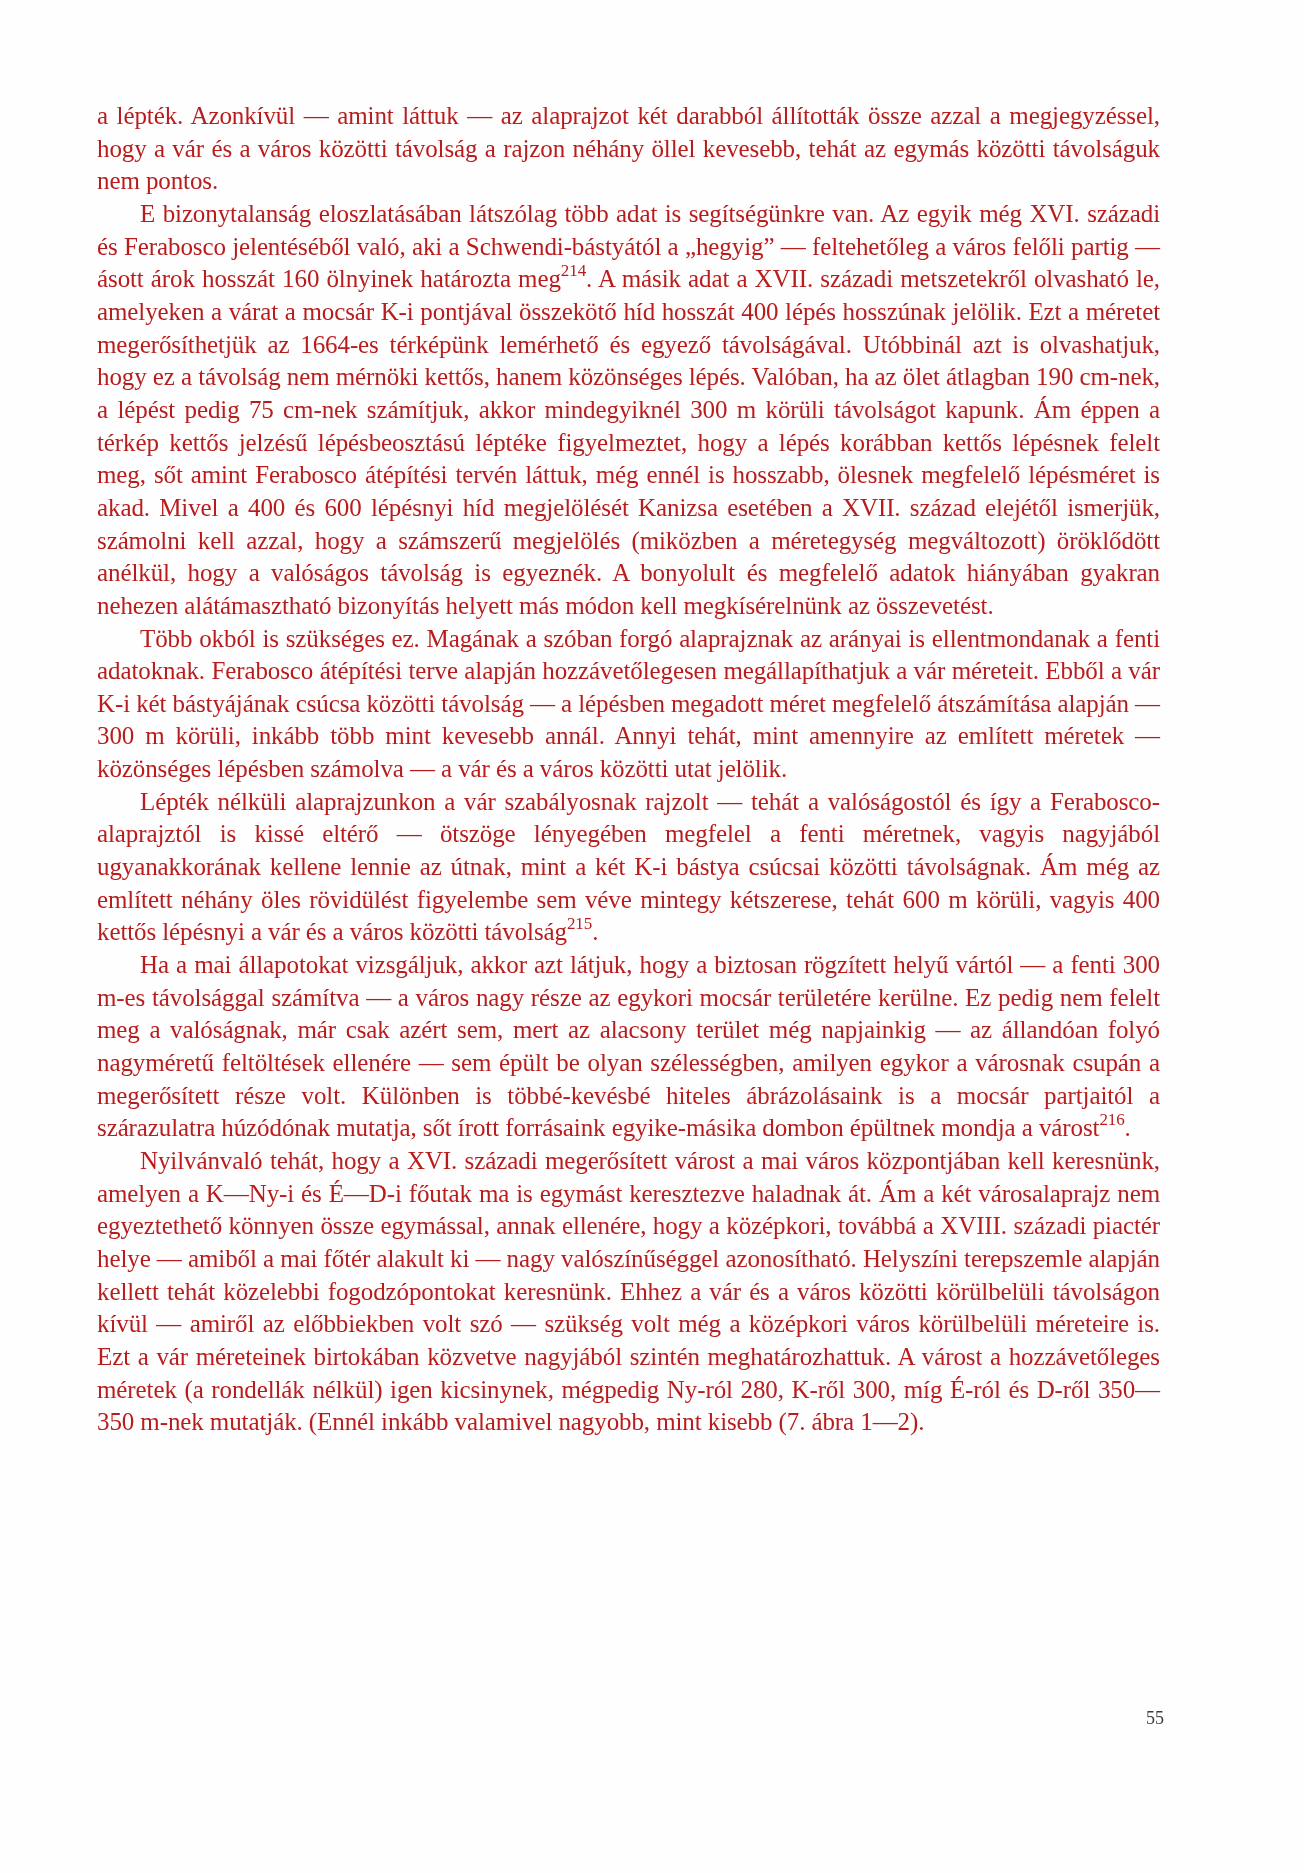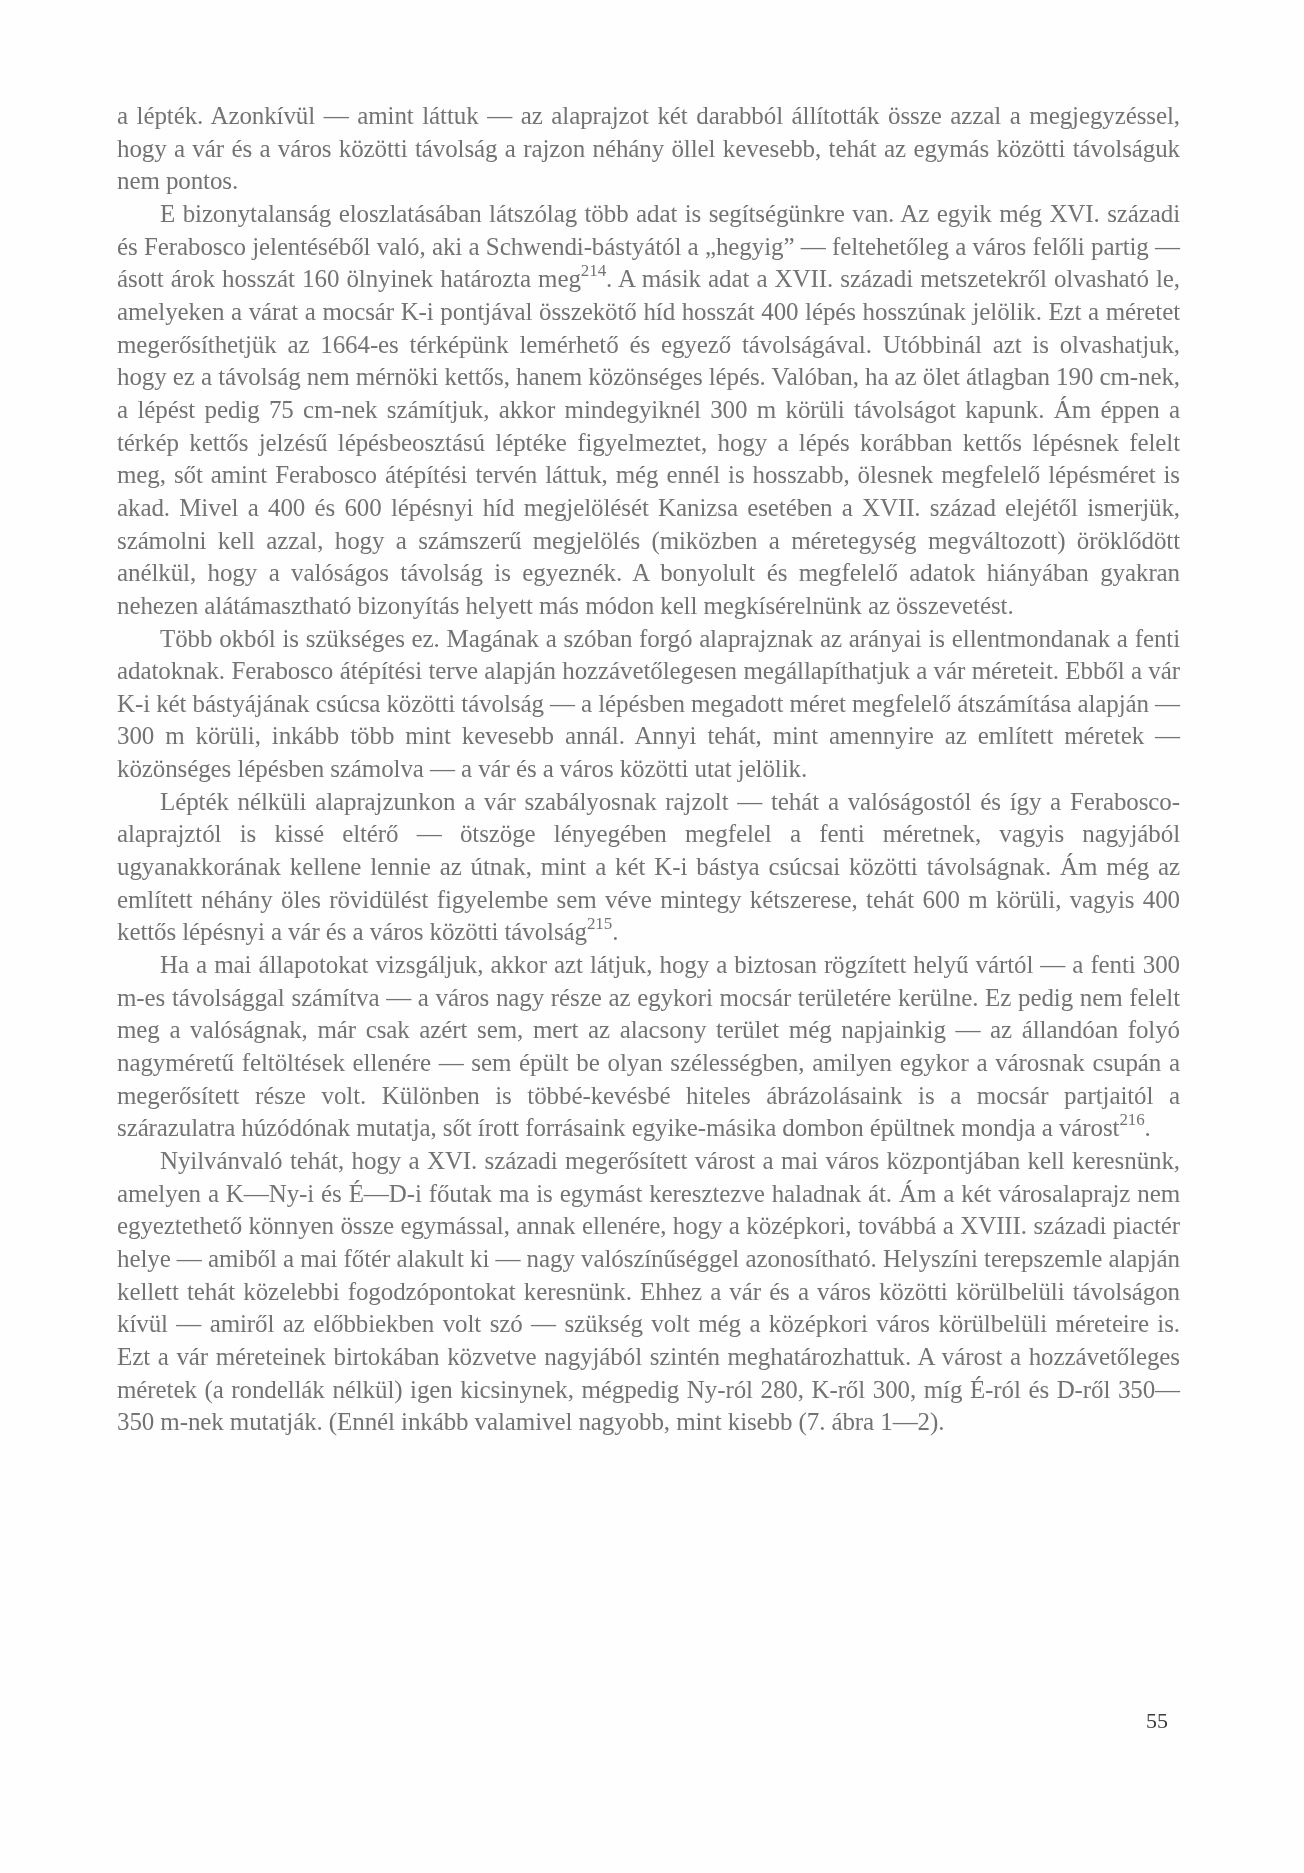--- a/index.html
+++ b/index.html
@@ -15,27 +15,27 @@
   }
   .page {
     position: absolute;
     left: 0; top: 0;
     width: 1304px;
     height: 1873px;
     background: #fefefe;
   }
   .text-column {
     position: absolute;
-    left: 117px;
+    left: 97px;
     top: 100px;
     width: 1063px;
     font-family: "Liberation Serif", "DejaVu Serif", serif;
     font-size: 25px;
     line-height: 32.65px;
-    color: #737373;
+    color: #b91c1c;
     text-align: justify;
     hyphens: manual;
     letter-spacing: -0.1px;
   }
   .text-column p {
     margin: 0;
     text-indent: 43px;
   }
   .text-column p.cont {
     text-indent: 0;
@@ -43,21 +43,21 @@
   .text-column sup {
     font-size: 17px;
     line-height: 0;
     vertical-align: 11px;
   }
   .page-number {
     position: absolute;
     left: 1146px;
     top: 1708px;
     font-family: "Liberation Serif", "DejaVu Serif", serif;
-    font-size: 22px;
+    font-size: 18px;
     color: #3b3b3b;
   }
 </style>
 </head>
 <body>
 
 <div class="page">
   <div class="text-column">
 
     <p class="cont">

